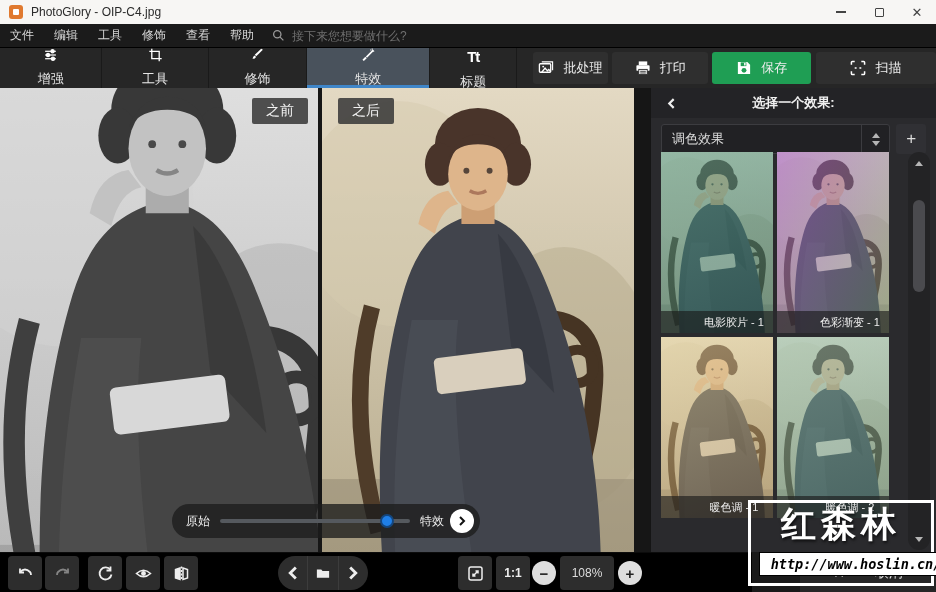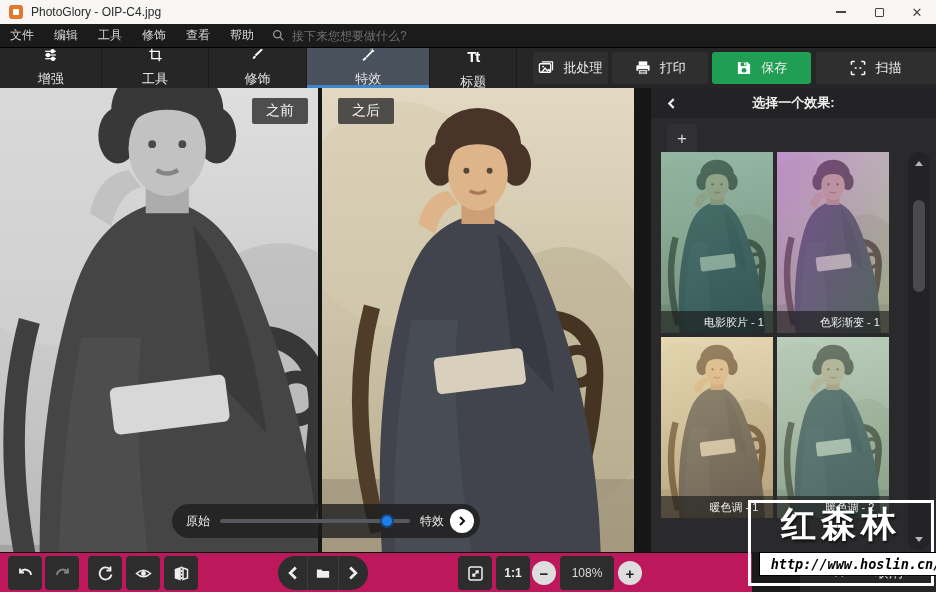--- a/index.html
+++ b/index.html
@@ -118,21 +118,21 @@
                   display:flex; align-items:center; justify-content:center;padding-left:34px; }
   .panel-scrollbar { position:absolute; right:6px; top:64px; width:22px; height:398px;
                      background:#232325; border-radius:11px; }
   .scroll-btn { position:absolute; left:0; width:22px; height:22px; display:flex;
                 align-items:center; justify-content:center; }
   .scroll-up { top:0; } .scroll-down { bottom:0; }
   .scroll-thumb { position:absolute; left:5px; top:48px; width:12px; height:92px;
                   background:#4a4a4e; border-radius:6px; }
 
   
-  .statusbar { position:absolute; left:0; top:552px; width:752px; height:40px; background:#be185d;
+  .statusbar { position:absolute; left:0; top:552px; width:752px; height:40px; background:#000000;
                border-top:1px solid #0c0c0c; }
   .sbtn { position:absolute; top:3px; width:34px; height:34px; background:#2d2d2d;
           border-radius:4px; display:flex; align-items:center; justify-content:center; color:#eee; }
   .sbtn svg { width:17px; height:17px; }
   .sbtn.dim svg { opacity:.45; }
   .b-undo{left:8px;} .b-redo{left:45px;} .b-reset{left:88px;} .b-eye{left:126px;} .b-compare{left:164px;}
   .nav-pill { position:absolute; left:278px; top:3px; width:90px; height:34px; background:#2d2d2d;
               border-radius:17px; display:flex; }
   .nav-seg { flex:1; display:flex; align-items:center; justify-content:center; }
   .nav-seg + .nav-seg { border-left:1px solid #3c3c3c; }
@@ -348,20 +348,27 @@
     <div class="side-panel">
       <div class="panel-header">
         <span class="panel-back">
           <svg viewBox="0 0 10 10" fill="none" stroke="#eee" stroke-width="2">
               <polyline points="7,1 3,5 7,9"></polyline>
             </svg>
         </span>
         <span class="panel-title">选择一个效果:</span>
       </div>
       <div class="category-row">
+        <div class="category-select">
+          <span class="val">调色效果</span>
+          <span class="spinner">
+            <span class="tri-up"></span>
+            <span class="tri-down"></span>
+          </span>
+        </div>
         <span class="add-category">+</span>
       </div>
       <div class="effects-grid">
         <div class="effect-item">
           <svg class="portrait">
               <use href="#portrait-sym"></use>
             </svg>
           <span class="tint tint-0"></span>
           <span class="effect-label">电影胶片 - 1</span>
         </div>

